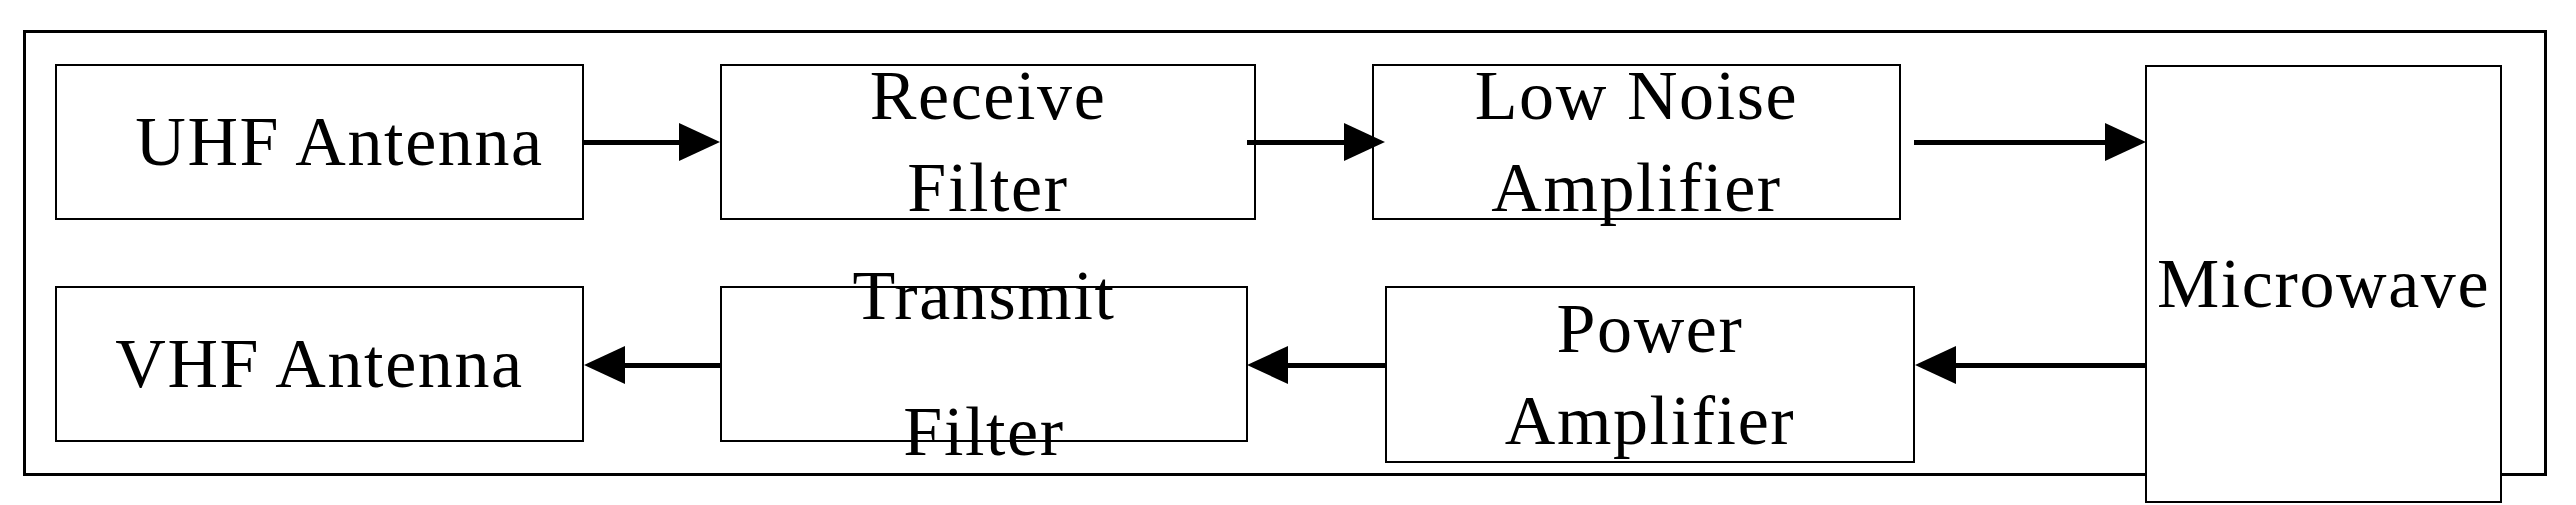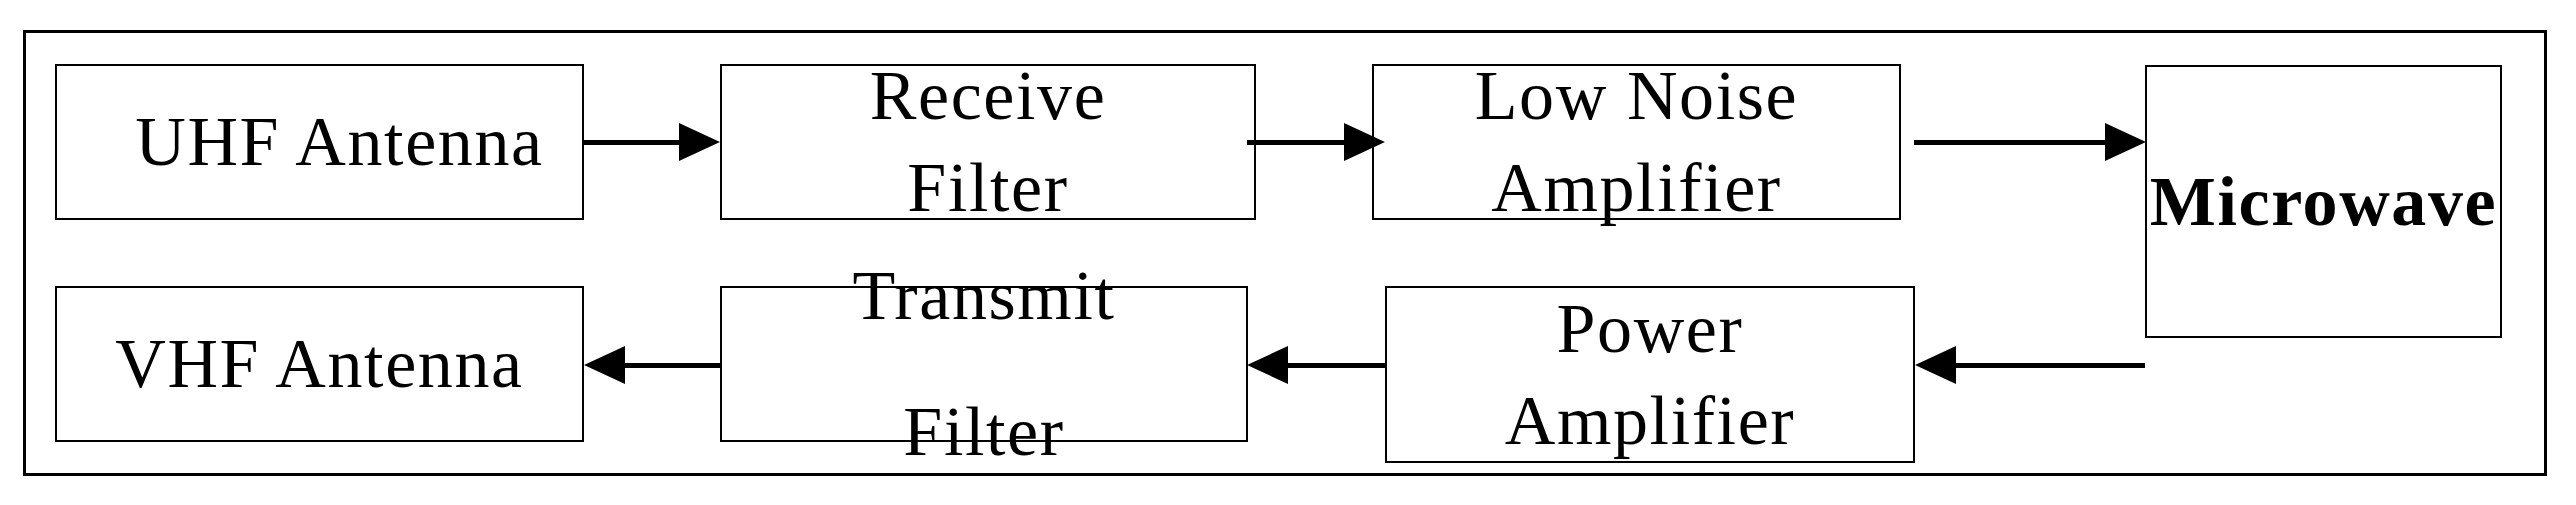--- a/index.html
+++ b/index.html
@@ -37,21 +37,21 @@
     justify-content: center;
     text-align: center;
     font-size: 70px;
     line-height: 92px;
     letter-spacing: 1.6px;
     white-space: nowrap;
   }
   .box-uhf { left: 55px;   top: 64px;  width: 529px; height: 156px; padding-left: 40px; }
   .box-rcv { left: 720px;  top: 64px;  width: 536px; height: 156px; }
   .box-lna { left: 1372px; top: 64px;  width: 529px; height: 156px; }
-  .box-mwn { left: 2145px; top: 65px;  width: 357px; height: 273px; font-weight: bold; }
+  .box-mwn { left: 2145px; top: 65px;  width: 357px; height: 438px; }
   .box-vhf { left: 55px;   top: 286px; width: 529px; height: 156px; }
   .box-txf { left: 720px;  top: 286px; width: 528px; height: 156px; gap: 44px; }
   .box-pwr { left: 1385px; top: 286px; width: 530px; height: 177px; }
 
   .arrow {
     position: absolute;
     height: 39px;
   }
   .arrow .shaft {
     position: absolute;

